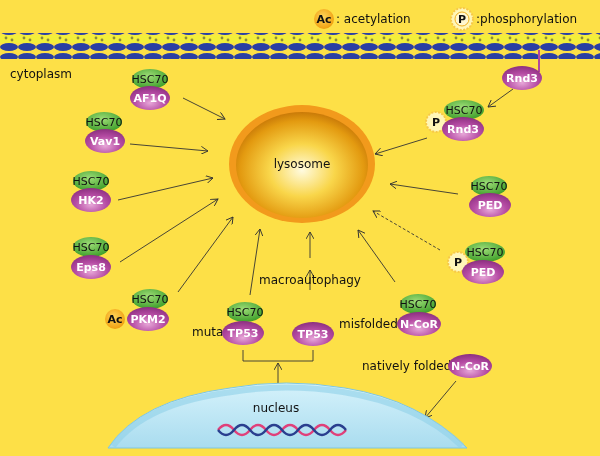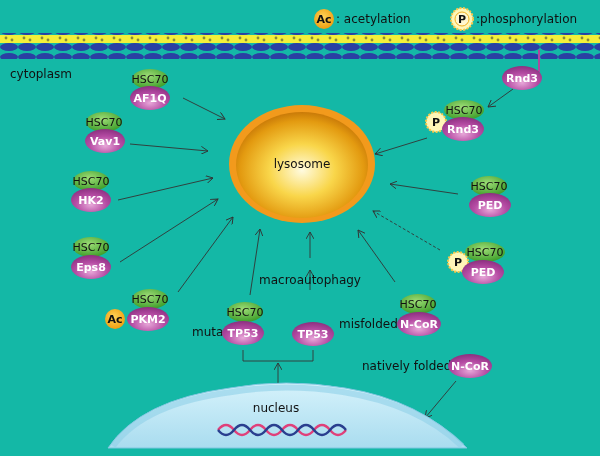--- a/index.html
+++ b/index.html
@@ -1,16 +1,16 @@
 <!DOCTYPE html>
 <html><head>
 <meta charset="utf-8">
 <style>
   html, body { margin: 0; padding: 0; background: #ffffff; }
-  #stage { position: relative; width: 600px; height: 456px; overflow: hidden; background: #14b8a6; font-family: "Liberation Sans", sans-serif; }
+  #stage { position: relative; width: 600px; height: 456px; overflow: hidden; background: #fde047; font-family: "Liberation Sans", sans-serif; }
   svg { position: absolute; left: 0; top: 0; }
   .lbl { font-family: "DejaVu Sans", sans-serif; font-size: 11px; fill: #111; }
   .hsc { font-family: "DejaVu Sans", sans-serif; font-size: 11px; fill: #111; }
   .prot { font-family: "DejaVu Sans", sans-serif; font-size: 11px; font-weight: bold; fill: #ffffff; }
   .arrow { stroke: #333; stroke-width: 0.9; fill: none; }
 </style>
 </head>
 <body>
 
 <div id="stage">

